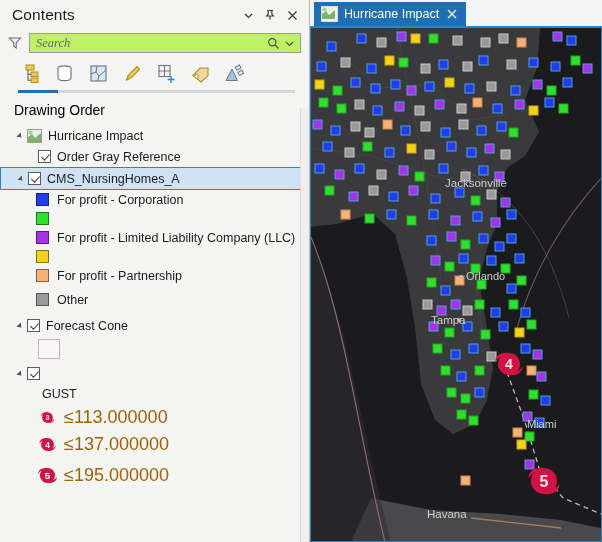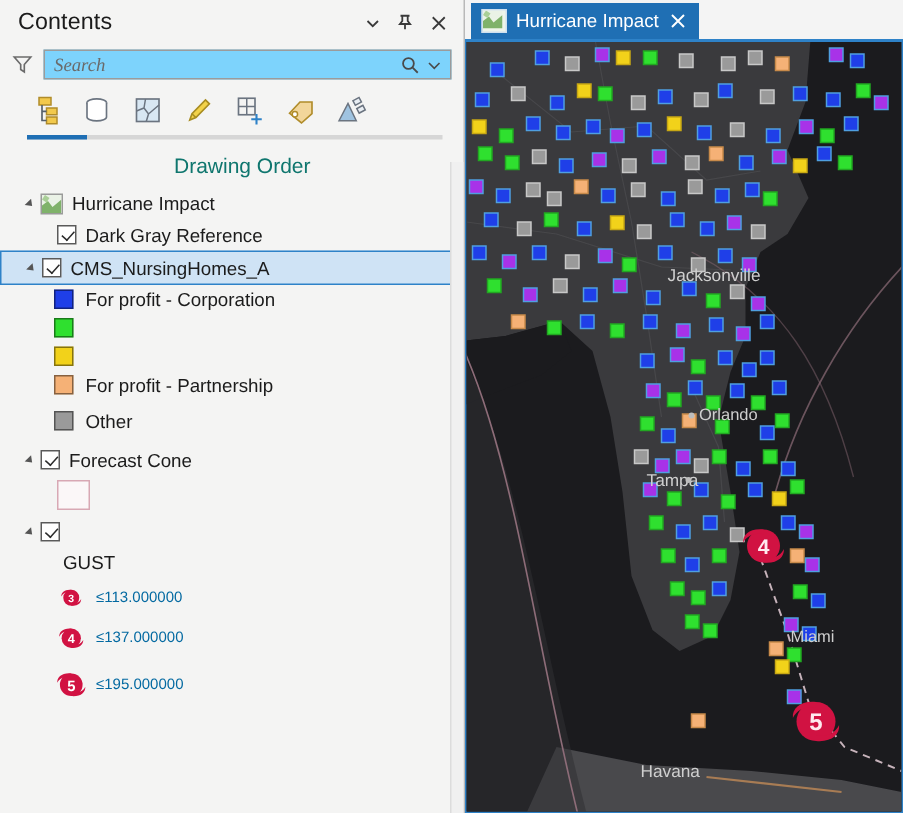--- a/index.html
+++ b/index.html
@@ -25,42 +25,42 @@
   .hdr-btn{
     width:22px;height:22px;display:flex;align-items:center;justify-content:center;
     cursor:pointer;color:#3a3a3a;
   }
 
   .search-row{
     height:26px;display:flex;align-items:center;padding:0 8px 0 6px;flex:none;gap:5px;
   }
   .filter-ico{width:18px;height:18px;display:flex;align-items:center;justify-content:center;}
   .search-box{
-    flex:1;height:20px;background:#7dd3fc;border:1px solid #9b9b9b;
+    flex:1;height:20px;background:#bef264;border:1px solid #9b9b9b;
     display:flex;align-items:center;padding:0 3px 0 6px;box-sizing:border-box;
   }
   .search-input{
     flex:1;border:0;outline:0;background:transparent;
     font-family:"Liberation Serif",serif;font-style:italic;font-size:12.5px;color:#555;
     padding:0;
   }
   .search-input::placeholder{color:#6a6a6a;font-style:italic;}
   .sb-ico{width:16px;height:16px;display:flex;align-items:center;justify-content:center;cursor:pointer;}
 
   .toolbar{
     height:34px;display:flex;align-items:center;gap:10px;padding:0 0 0 18px;flex:none;
   }
   .tb-btn{width:24px;height:24px;display:flex;align-items:center;justify-content:center;cursor:pointer;}
   .tb-underline{
     height:3px;margin:0 14px 0 18px;background:#d6d6d6;position:relative;flex:none;
   }
   .tb-underline:before{content:"";position:absolute;left:0;top:0;width:40px;height:3px;background:#1f6fb4;}
 
   .tree{flex:1;overflow:hidden;padding-top:9px;position:relative;}
-  .do-title{font-size:14px;color:#0f766e;padding:0 0 7px 14px;text-align:center;}
+  .do-title{font-size:14px;color:#000000;padding:0 0 7px 14px;}
 
   .row{display:flex;align-items:center;height:21px;padding-left:14px;position:relative;box-sizing:border-box;}
   .row.sel{background:#cfe3f5;border:1px solid #2e82c8;margin-right:6px;height:23px;}
   .arrow{
     width:11px;height:11px;flex:none;margin-right:2px;
     display:flex;align-items:center;justify-content:center;
   }
   .arrow i{
     width:0;height:0;border-left:4.5px solid #555;
     border-top:3.5px solid transparent;border-bottom:3.5px solid transparent;
@@ -84,21 +84,21 @@
   .leg{display:flex;align-items:center;height:19px;padding-left:36px;}
   .sw{width:13px;height:13px;flex:none;margin-right:8px;border:1px solid rgba(0,0,0,.45);box-sizing:border-box;}
   .leg .lbl{font-size:12.5px;}
   .cone-sw{
     width:22px;height:20px;margin-left:38px;margin-top:3px;margin-bottom:3px;
     background:#fbf7f8;border:1px solid #d8a8b4;box-sizing:border-box;
   }
   .fld{padding-left:42px;font-size:12.5px;height:20px;display:flex;align-items:center;color:#1b1b1b;}
   .hrow{display:flex;align-items:center;padding-left:30px;}
   .hwrap{width:34px;flex:none;display:flex;align-items:center;justify-content:center;}
-  .htxt{font-size:10px;color:#0369a1;}
+  .htxt{font-size:18px;color:#a16207;}
 
   .vscroll{
     position:absolute;right:0;top:108px;bottom:0;width:9px;background:#f0f0f0;
     border-left:1px solid #dcdcdc;box-sizing:border-box;
   }
 
   
   .mapside{width:292px;height:542px;display:flex;flex-direction:column;background:#f4f4f4;}
   .tabbar{height:26px;flex:none;display:flex;align-items:flex-end;padding-left:4px;background:#f4f4f4;}
   .tab{
@@ -229,37 +229,41 @@
         </span>
         <span class="lbl">Hurricane Impact</span>
       </div>
 
       <div class="row">
         <span class="arrow blank">
             <i></i>
           </span>
         <span style="width:11px;flex:none"></span>
         <span class="chk"></span>
-        <span class="lbl">Dark Gray Reference</span>
+        <span class="lbl">Order Gray Reference</span>
       </div>
 
       <div class="row sel">
         <span class="arrow">
             <i></i>
           </span>
         <span class="chk"></span>
         <span class="lbl">CMS_NursingHomes_A</span>
       </div>
 
       <div class="leg">
         <span class="sw" style="background:#1f3fe8"></span>
         <span class="lbl">For profit - Corporation</span>
       </div>
       <div class="leg">
         <span class="sw" style="background:#2fe02f"></span>
+      </div>
+      <div class="leg">
+        <span class="sw" style="background:#a832e8"></span>
+        <span class="lbl">For profit - Limited Liability Company (LLC)</span>
       </div>
       <div class="leg">
         <span class="sw" style="background:#f2d21a"></span>
       </div>
       <div class="leg">
         <span class="sw" style="background:#f5b176"></span>
         <span class="lbl">For profit - Partnership</span>
       </div>
       <div class="leg" style="margin-top:5px">
         <span class="sw" style="background:#9a9a9a"></span>

